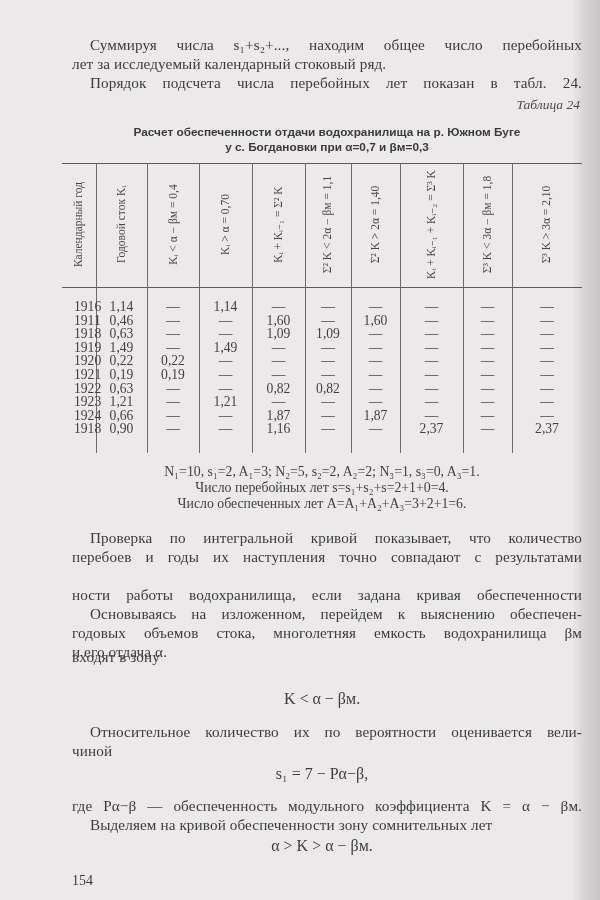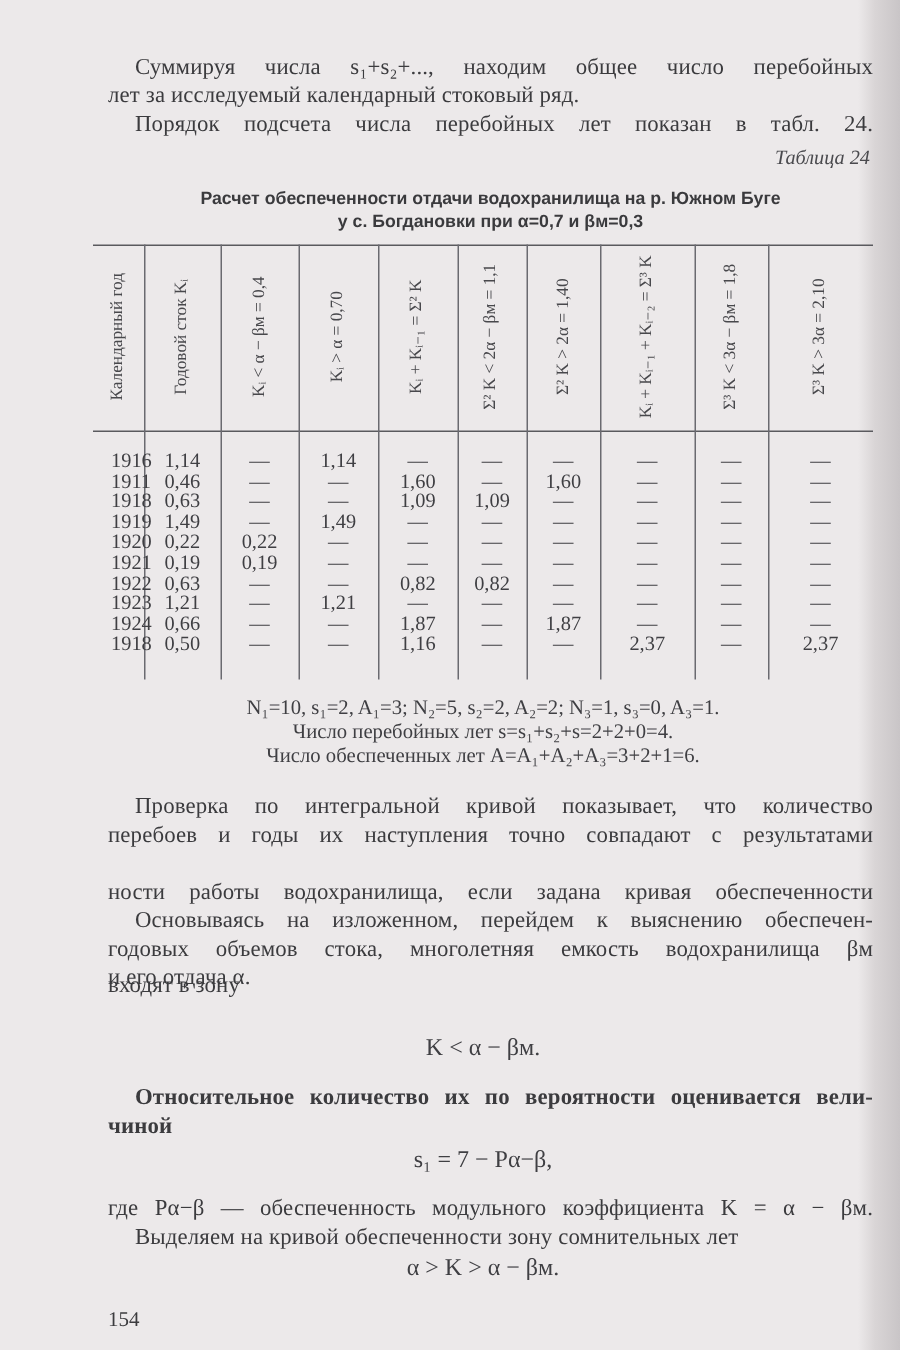--- a/index.html
+++ b/index.html
@@ -207,55 +207,55 @@
       <div class="cell" style="left: 34px; width: 51px; top: 245.8px;">0,66</div>
       <div class="cell" style="left: 85px; width: 52px; top: 245.8px;">—</div>
       <div class="cell" style="left: 137px; width: 53px; top: 245.8px;">—</div>
       <div class="cell" style="left: 190px; width: 53px; top: 245.8px;">1,87</div>
       <div class="cell" style="left: 243px; width: 46px; top: 245.8px;">—</div>
       <div class="cell" style="left: 289px; width: 49px; top: 245.8px;">1,87</div>
       <div class="cell" style="left: 338px; width: 63px; top: 245.8px;">—</div>
       <div class="cell" style="left: 401px; width: 49px; top: 245.8px;">—</div>
       <div class="cell" style="left: 450px; width: 70px; top: 245.8px;">—</div>
       <div class="cell year" style="left: 0px; width: 34px; top: 259.4px;">1918</div>
-      <div class="cell" style="left: 34px; width: 51px; top: 259.4px;">0,50</div>
+      <div class="cell" style="left: 34px; width: 51px; top: 259.4px;">0,90</div>
       <div class="cell" style="left: 85px; width: 52px; top: 259.4px;">—</div>
       <div class="cell" style="left: 137px; width: 53px; top: 259.4px;">—</div>
       <div class="cell" style="left: 190px; width: 53px; top: 259.4px;">1,16</div>
       <div class="cell" style="left: 243px; width: 46px; top: 259.4px;">—</div>
       <div class="cell" style="left: 289px; width: 49px; top: 259.4px;">—</div>
       <div class="cell" style="left: 338px; width: 63px; top: 259.4px;">2,37</div>
       <div class="cell" style="left: 401px; width: 49px; top: 259.4px;">—</div>
       <div class="cell" style="left: 450px; width: 70px; top: 259.4px;">2,37</div>
     </div>
 </div>
 
 <div class="sumline" style="top:464px;">N₁=10,   s₁=2,   A₁=3;   N₂=5,   s₂=2,   A₂=2;   N₃=1,   s₃=0,   A₃=1.</div>
-<div class="sumline" style="top:480px;">Число перебойных лет s=s₁+s₂+s=2+2+0=4.</div>
+<div class="sumline" style="top:480px;">Число перебойных лет s=s₁+s₂+s=2+1+0=4.</div>
 <div class="sumline" style="top:496px;">Число обеспеченных лет A=A₁+A₂+A₃=3+2+1=6.</div>
 
 <div class="p" style="top:528px;">
   <span class="line just indent">Проверка по интегральной кривой показывает, что количество</span>
   <span class="line just">перебоев и годы их наступления точно совпадают с результатами</span>
 </div>
 
 <div class="p" style="top:585px;">
   <span class="line just">ности работы водохранилища, если задана кривая обеспеченности</span>
   <span class="line just indent">Основываясь на изложенном, перейдем к выяснению обеспечен-</span>
   <span class="line just">годовых объемов стока, многолетняя емкость водохранилища βм</span>
   <span class="line">и его отдача α.</span>
 </div>
 
 <div class="p" style="top:647px;">
   <span class="line">входят в зону</span>
 </div>
 
 <div class="formula" style="top:690px;">K &lt; α − βм.</div>
 
-<div class="p" style="top:722px;font-weight:bold;">
+<div class="p" style="top:722px;">
   <span class="line just indent">Относительное количество их по вероятности оценивается вели-</span>
   <span class="line">чиной</span>
 </div>
 
 <div class="formula" style="top:765px;">s₁ = 7 − Pα−β,</div>
 
 <div class="p" style="top:796px;">
   <span class="line just">где Pα−β — обеспеченность модульного коэффициента K = α − βм.</span>
   <span class="line indent">Выделяем на кривой обеспеченности зону сомнительных лет</span>
 </div>

